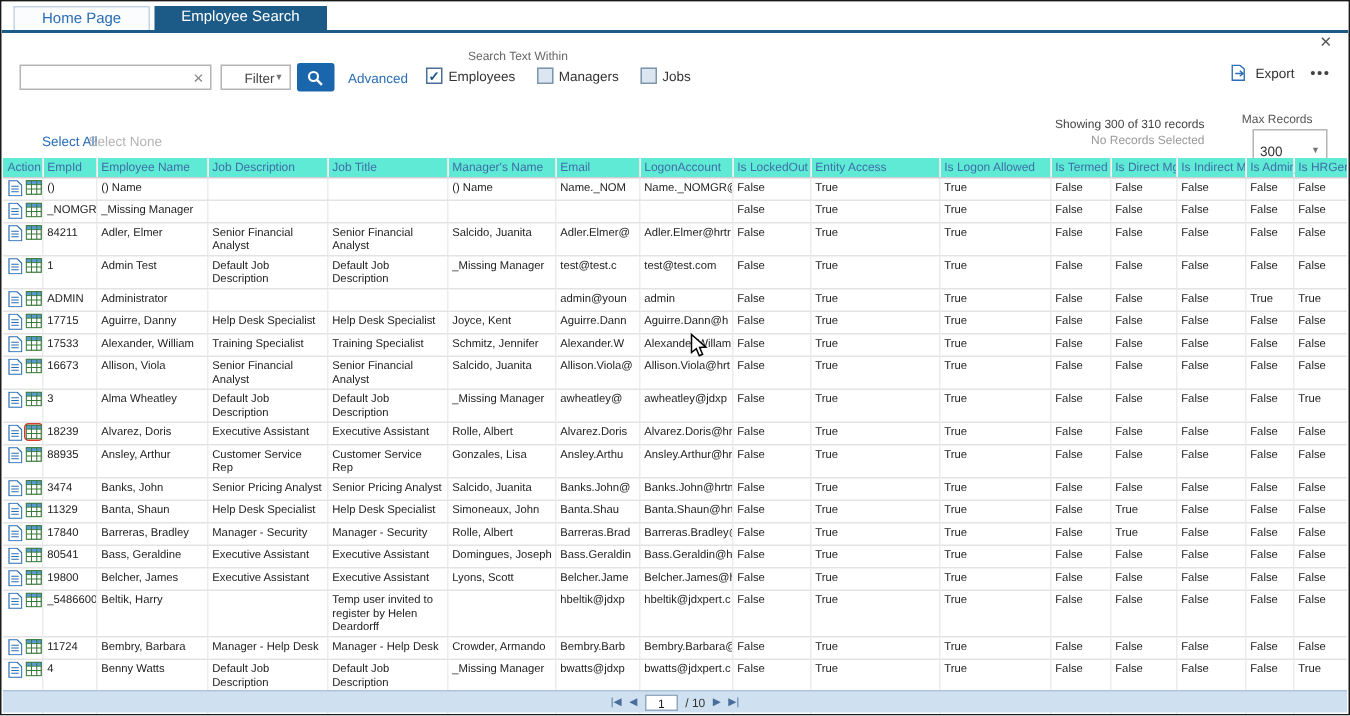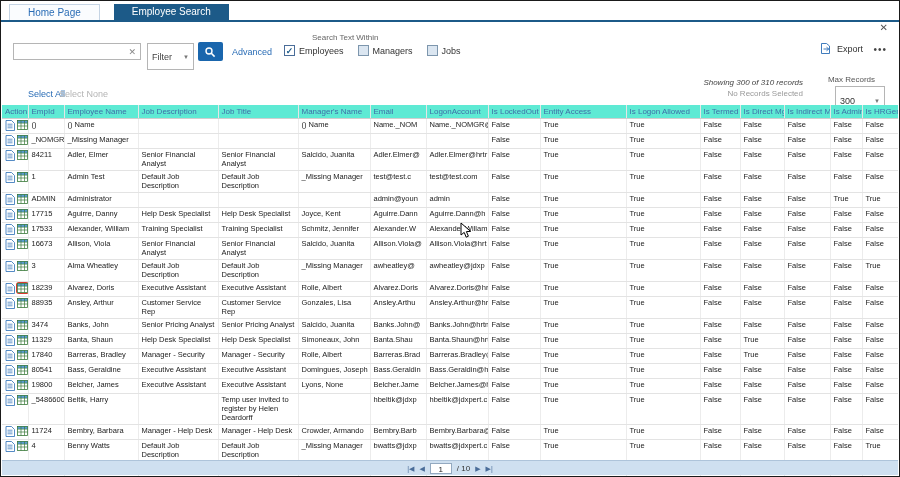--- a/index.html
+++ b/index.html
@@ -4,58 +4,58 @@
 <style>
   * { box-sizing: border-box; margin: 0; padding: 0; }
   html,body { background:#fff; }
   body { font-family: "Liberation Sans", sans-serif; }
   #app {
     position: relative; width: 900px; height: 477px;
     border: 1px solid #1a1a1a; background: #fff; overflow: hidden;
   }
   
   .tabbar { position:absolute; top:0; left:0; right:0; height:21px;
-    padding:3px 12px 0 8px; display:flex; gap:14px;
+    padding:3px 12px 0 8px; display:flex; gap:3px;
     border-bottom:2px solid var(--accent); background:#fff; }
   .tab { font-size:10px; padding:2px 18px 3px; cursor:default; white-space:nowrap; }
   .tab.inactive { color:var(--link); background:#fafcfe; border:1px solid #c5d4e4; border-bottom:none; }
   .tab.active { background:var(--accent); color:#fff; }
   .close-x { position:absolute; top:21px; right:11px; font-size:10px; color:#555; cursor:pointer; }
   
   .toolbar { position:absolute; top:21px; left:0; right:0; height:43px; }
   .mini-label { position:absolute; font-size:8px; color:#666; }
   .search-label { left:14px; top:25px;text-align:right; }
   .within-label { left:283px; top:11px;margin-left:28px; }
   .search-input-wrap { position:absolute; left:12px; top:21px; width:128px; height:17px;
     border:1px solid #b5b5b5; background:#fff; display:flex; align-items:center; }
   .search-input { border:none; outline:none; flex:1; font-size:9px; padding:0 3px; min-width:0;
     font-family:"Liberation Sans",sans-serif; }
   .clear-x { font-size:9px; color:#888; padding:0 4px; cursor:pointer; }
-  .filter-box { position:absolute; left:146px; top:21px; width:47px; height:27px;
+  .filter-box { position:absolute; left:146px; top:21px; width:47px; height:17px;
     border:1px solid #b5b5b5; background:#fff; display:flex; align-items:center;
-    justify-content:space-between; padding:0 4px; font-size:9px; color:#444; cursor:pointer; }
+    justify-content:flex-end; padding:0 4px; font-size:9px; color:#444; cursor:pointer; }
   .chev { font-size:6px; color:#777; }
   .search-btn { position:absolute; left:197px; top:20px; width:25px; height:19px;
     background:var(--button); border-radius:2px; display:flex; align-items:center;
     justify-content:center; cursor:pointer; }
   .advanced-link { position:absolute; left:231px; top:25px; font-size:9px; color:var(--link); cursor:pointer; }
   .checkbox-row { position:absolute; left:283px; top:23px; display:flex; gap:14px; }
   .cb { display:flex; align-items:center; gap:4px; font-size:9px; color:#333; cursor:pointer; }
   .cb-box { width:11px; height:11px; border:1px solid #7d96ad; background:#dbe6f1;
     display:flex; align-items:center; justify-content:center; font-size:9px; color:var(--accent); }
   .cb.checked .cb-box { background:#fff; border-color:#4a6d99; font-weight:bold; }
   .export-btn { position:absolute; right:36px; top:21px; display:flex; gap:4px; align-items:center;
     font-size:9px; color:#333; cursor:pointer; }
   .more-btn { position:absolute; right:12px; top:22px; font-size:10px; color:#444; letter-spacing:1px; cursor:pointer; }
   
   .selrow { position:absolute; top:64px; left:0; right:0; height:40px; }
   .select-all { position:absolute; left:27px; top:24px; font-size:9px; color:var(--link); cursor:pointer; }
   .select-none { position:absolute; left:58px; top:24px; font-size:9px; color:#b4b4b4; cursor:pointer; }
   .showing-block { position:absolute; right:96px; top:12px; text-align:right; line-height:11px; }
-  .showing-line1 { font-size:8px; color:#444;font-style:italic; }
+  .showing-line1 { font-size:8px; color:#444; }
   .showing-line2 { font-size:8px; color:#999; }
   .maxrec-label { position:absolute; right:24px; top:10px; font-size:8px; color:#555; }
   .maxrec-select { position:absolute; right:14px; top:21px; width:50px; height:30px;
     border:1px solid #b5b5b5; background:#fff; display:flex; align-items:center;
     justify-content:space-between; padding:0 4px; font-size:9px; color:#333; cursor:pointer; }
   
   .table-wrap { position:absolute; top:104px; left:1px; right:1px; bottom:0; overflow:hidden; }
   table { border-collapse:collapse; table-layout:fixed; width:896px; }
   th { font-size:8px; font-weight:normal; color:var(--header-text); text-align:left;
     padding:2px 3px; border-right:1px solid #e6e6e6; border-bottom:1px solid #cfcfcf;
@@ -569,21 +569,21 @@
                   <path d="M2.5 4.2h5M2.5 6h5M2.5 7.8h5" stroke="#2a6db6" stroke-width="0.7"></path>
                 </svg></span><span class="ic"><svg width="11" height="10" viewBox="0 0 11 10">
                   <rect x="0.5" y="0.5" width="10" height="9" fill="#fff" stroke="#3a7a3a" stroke-width="0.8"></rect>
                   <rect x="0.5" y="0.5" width="10" height="2.6" fill="#5a9bd5" stroke="#3a7a3a" stroke-width="0.6"></rect>
                   <path d="M0.5 6h10M4 0.5v9M7.5 0.5v9" stroke="#3a7a3a" stroke-width="0.7"></path>
                 </svg></span></td>
             <td>19800</td>
             <td>Belcher, James</td>
             <td class="wrap">Executive Assistant</td>
             <td class="wrap">Executive Assistant</td>
-            <td>Lyons, None</td>
+            <td>Lyons, Scott</td>
             <td>Belcher.Jame</td>
             <td>Belcher.James@h</td>
             <td>False</td>
             <td>True</td>
             <td>True</td>
             <td>False</td>
             <td>False</td>
             <td>False</td>
             <td>False</td>
             <td>False</td>

